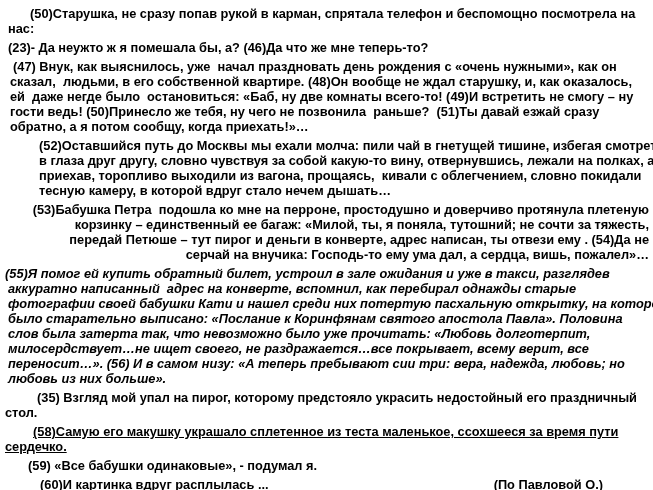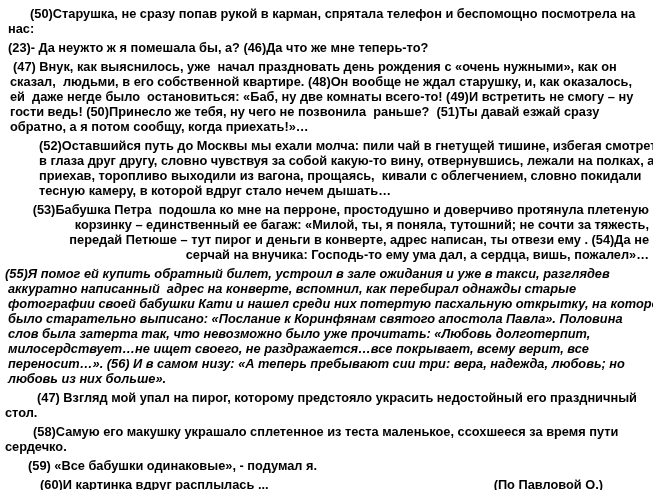--- a/index.html
+++ b/index.html
@@ -20,21 +20,21 @@
     margin: 0 0 4px 0;
     white-space: pre; 
   }
   .p44 { text-indent: 22px; }
   .p45 { }
   .p47 { padding-left: 2px; text-indent: 3px; }
   .p52 { padding-left: 2px; margin-left: 29px; }
   .p53 { margin-left: -3px; padding-left: 13px; text-indent: -13px; text-align: right; }
   .p55 { margin-left: -3px; padding-left: 3px; text-indent: -3px; font-style: italic; }
   .p57 { margin-left: -3px; text-indent: 32px; }
-  .p58 { margin-left: -3px; text-indent: 28px; }
+  .p58 { margin-left: -3px; text-indent: 28px; text-decoration: underline; }
   .p59 { text-indent: 20px; }
   .closing-row {
     display: flex;
     justify-content: space-between;
     align-items: baseline;
     padding-right: 46px;
     margin: 0;
     white-space: pre;
   }
   .closing-left { padding-left: 32px; }
@@ -60,21 +60,21 @@
 передай Петюше – тут пирог и деньги в конверте, адрес написан, ты отвези ему . (54)Да не
 серчай на внучика: Господь-то ему ума дал, а сердца, вишь, пожалел»…</p>
 <p class="para p55">(55)Я помог ей купить обратный билет, устроил в зале ожидания и уже в такси, разглядев
 аккуратно написанный  адрес на конверте, вспомнил, как перебирал однажды старые
 фотографии своей бабушки Кати и нашел среди них потертую пасхальную открытку, на которой
 было старательно выписано: «Послание к Коринфянам святого апостола Павла». Половина
 слов была затерта так, что невозможно было уже прочитать: «Любовь долготерпит,
 милосердствует…не ищет своего, не раздражается…все покрывает, всему верит, все
 переносит…». (56) И в самом низу: «А теперь пребывают сии три: вера, надежда, любовь; но
 любовь из них больше».</p>
-<p class="para p57">(47) Взгляд мой упал на пирог, которому предстояло украсить недостойный его праздничный
+<p class="para p57">(35) Взгляд мой упал на пирог, которому предстояло украсить недостойный его праздничный
 стол.</p>
 <p class="para p58">(58)Самую его макушку украшало сплетенное из теста маленькое, ссохшееся за время пути
 сердечко.</p>
 <p class="para p59">(59) «Все бабушки одинаковые», - подумал я.</p>
 
 <p class="closing-row">
   <span class="closing-left">(60)И картинка вдруг расплылась ...</span>
   <span class="closing-right">(По Павловой О.)</span>
 </p>
 

